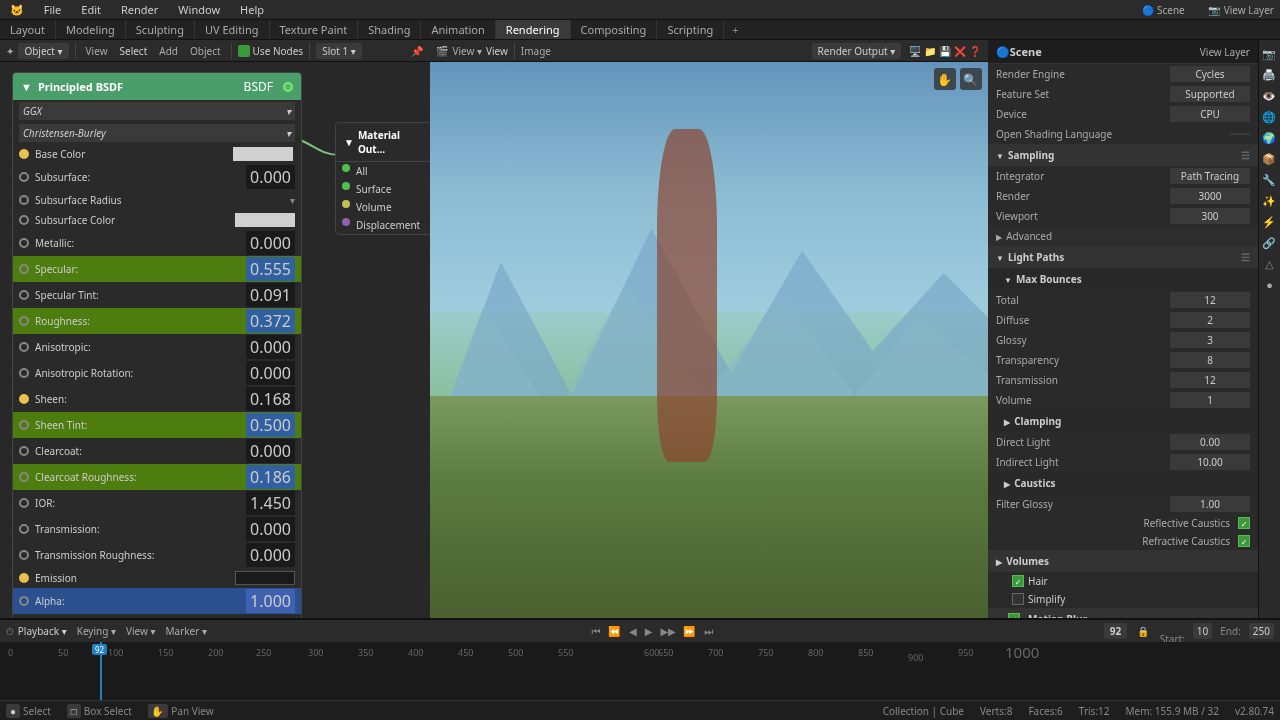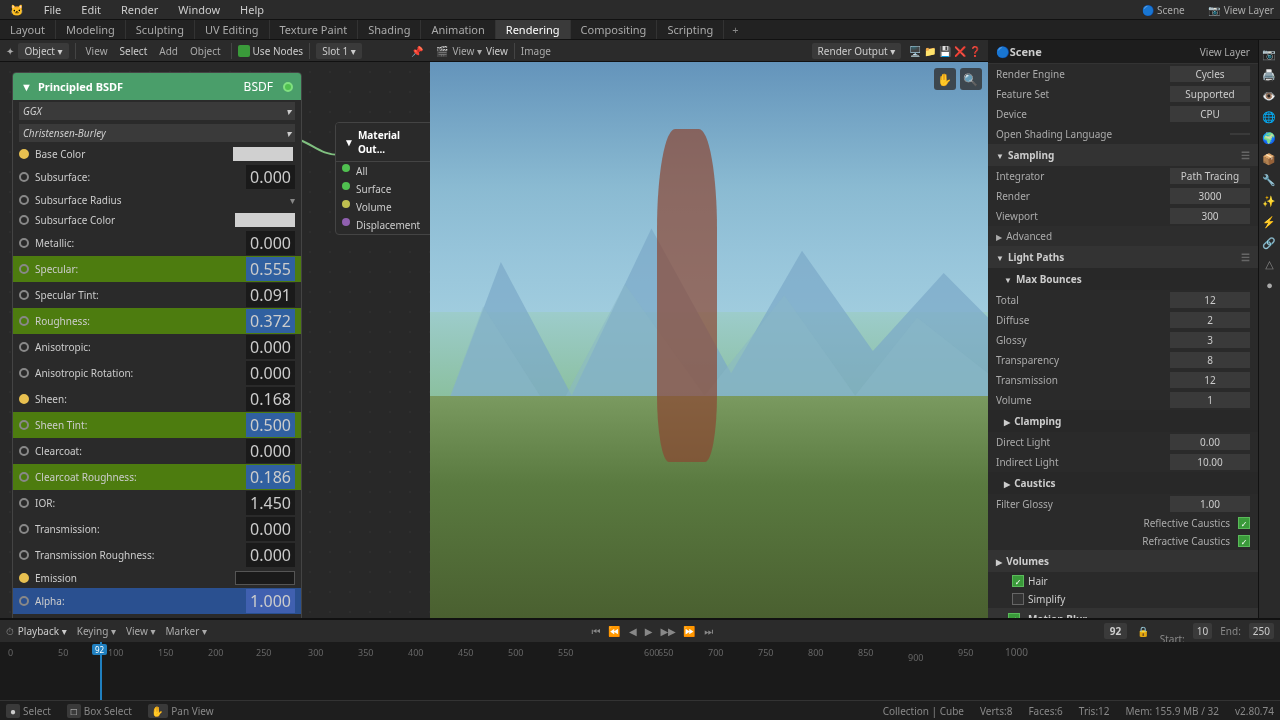--- a/index.html
+++ b/index.html
@@ -875,21 +875,21 @@
           <span style="position:absolute;left:508px;color:#666;font-size:9px;">500</span>
           <span style="position:absolute;left:558px;color:#666;font-size:9px;">550</span>
           <span style="position:absolute;left:644px;color:#666;font-size:9px;">600</span>
           <span style="position:absolute;left:658px;color:#666;font-size:9px;">650</span>
           <span style="position:absolute;left:708px;color:#666;font-size:9px;">700</span>
           <span style="position:absolute;left:758px;color:#666;font-size:9px;">750</span>
           <span style="position:absolute;left:808px;color:#666;font-size:9px;">800</span>
           <span style="position:absolute;left:858px;color:#666;font-size:9px;">850</span>
           <span style="position:absolute;left:908px;color:#666;font-size:9px;margin-top:10px;">900</span>
           <span style="position:absolute;left:958px;color:#666;font-size:9px;">950</span>
-          <span style="position:absolute;left:1005px;color:#666;font-size:10px;">1000</span>
+          <span style="position:absolute;left:1005px;color:#666;font-size:15px;">1000</span>
         </div>
 
         <div style="position:absolute;top:0;bottom:0;left:100px;width:2px;background:#2080c0;">
           <div style="position:absolute;top:2px;left:-8px;background:#2080c0;color:#fff;font-size:8px;padding:0 3px;border-radius:2px;white-space:nowrap;">92</div>
         </div>
       </div>
     </div>
   </div>
 
   <div class="status-bar">

